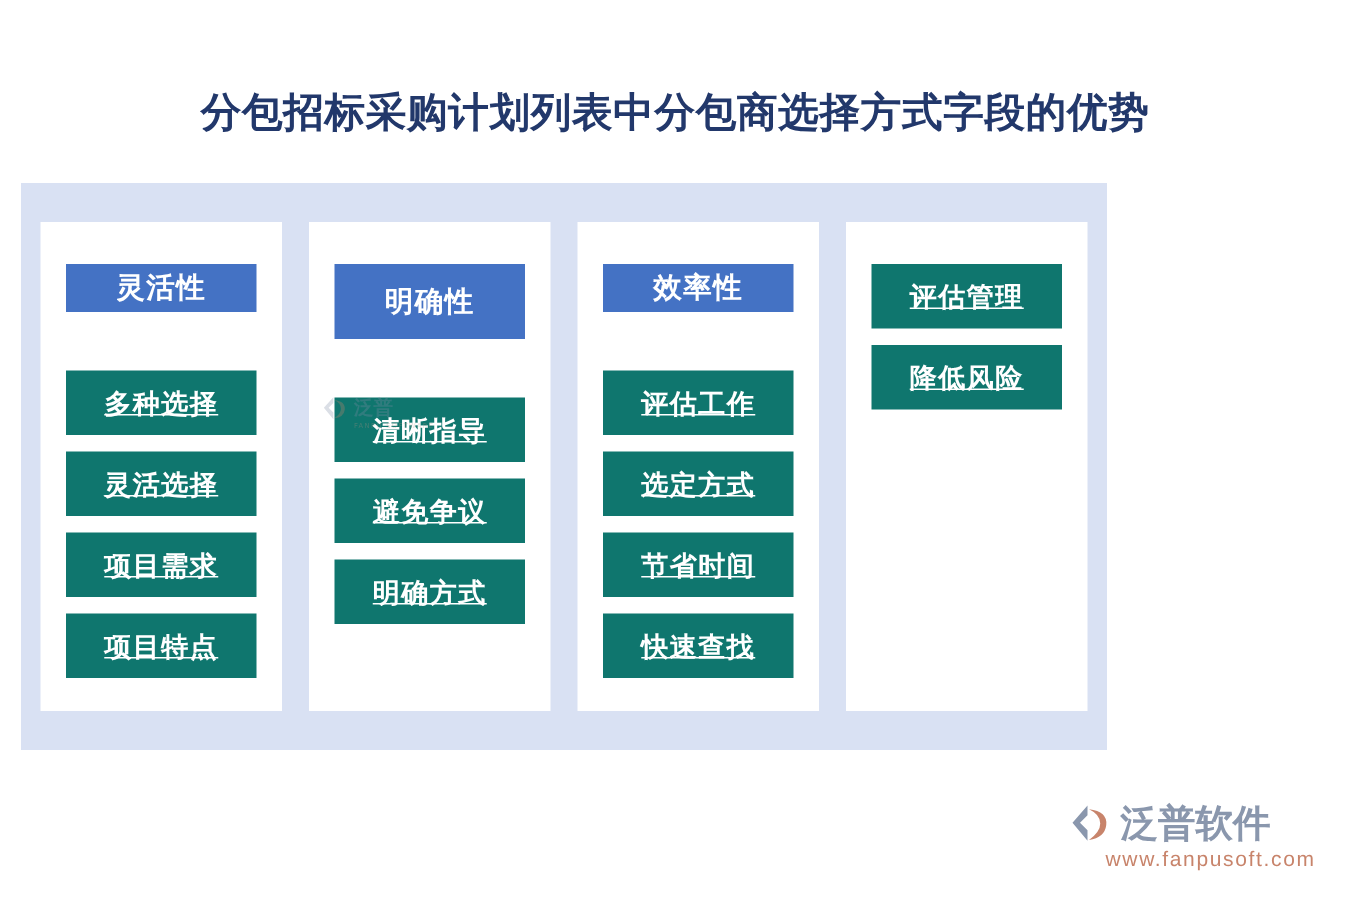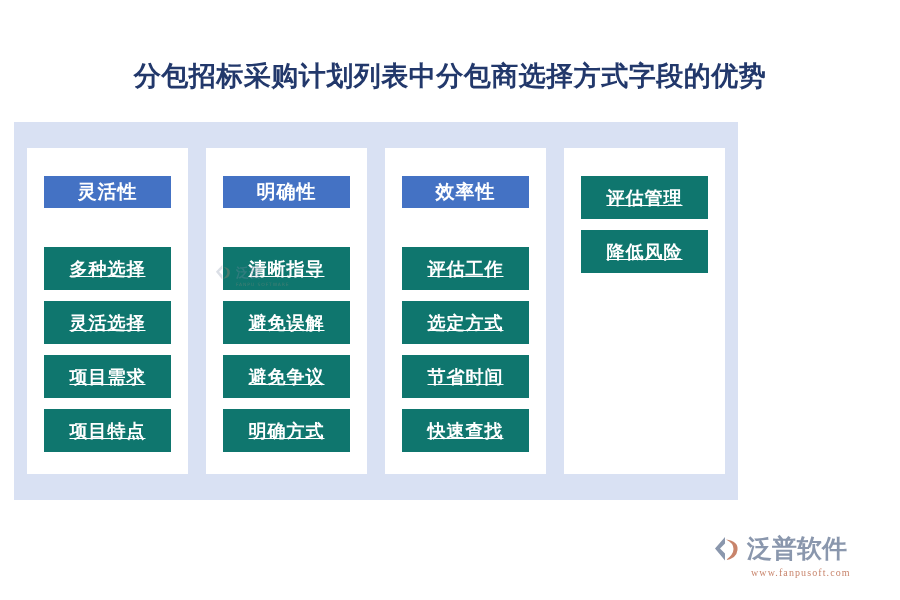--- a/index.html
+++ b/index.html
@@ -162,28 +162,28 @@
   }
   .brand-name {
     font-size: 25px;
     font-weight: bold;
     color: #8A97AD;
     line-height: 28px;
     letter-spacing: 0px;
     white-space: nowrap;
   }
   .brand-url {
-    font-size: 10px;
+    font-size: 14px;
     color: #C8846B;
     letter-spacing: 1.1px;
-    margin-left: 39px;
+    margin-left: 25px;
     margin-top: 2px;
     line-height: 13px;
     white-space: nowrap;
-    font-family: Liberation Serif, serif;
+    font-family: Liberation Sans, sans-serif;
   }
 </style>
 </head>
 <body>
 
 <div class="page-title">分包招标采购计划列表中分包商选择方式字段的优势</div>
 
 <div class="panel">
 
   <div class="column">
@@ -207,21 +207,20 @@
             <path d="M14 6 Q26 7 25 16 Q24 24 14 25 Q21 20 21 15 Q21 9 14 6 Z" fill="#C8846B"></path>
           </svg>
         </span>
         <span class="wm-text">泛普</span>
       </div>
       <div class="wm-sub">FANPU SOFTWARE</div>
     </div>
 
     <div class="col-items">
       <div class="col-item">清晰指导</div>
-      <div class="col-item">避免误解</div>
       <div class="col-item">避免争议</div>
       <div class="col-item">明确方式</div>
     </div>
   </div>
 
   <div class="column">
     <div class="col-header">效率性</div>
     <div class="col-items">
       <div class="col-item">评估工作</div>
       <div class="col-item">选定方式</div>

